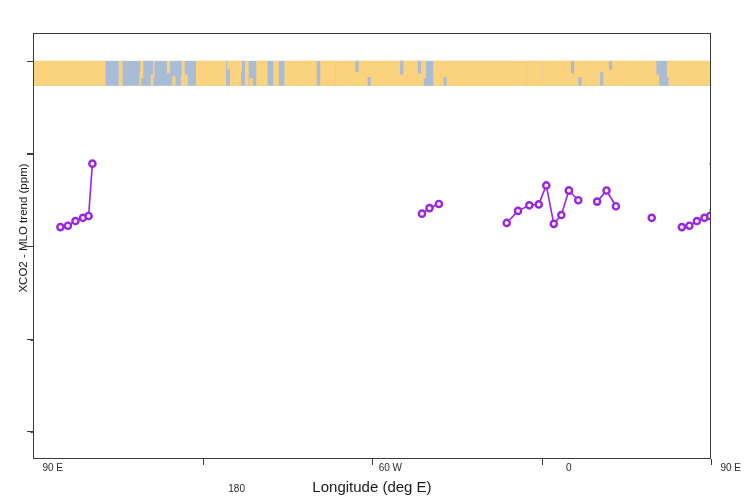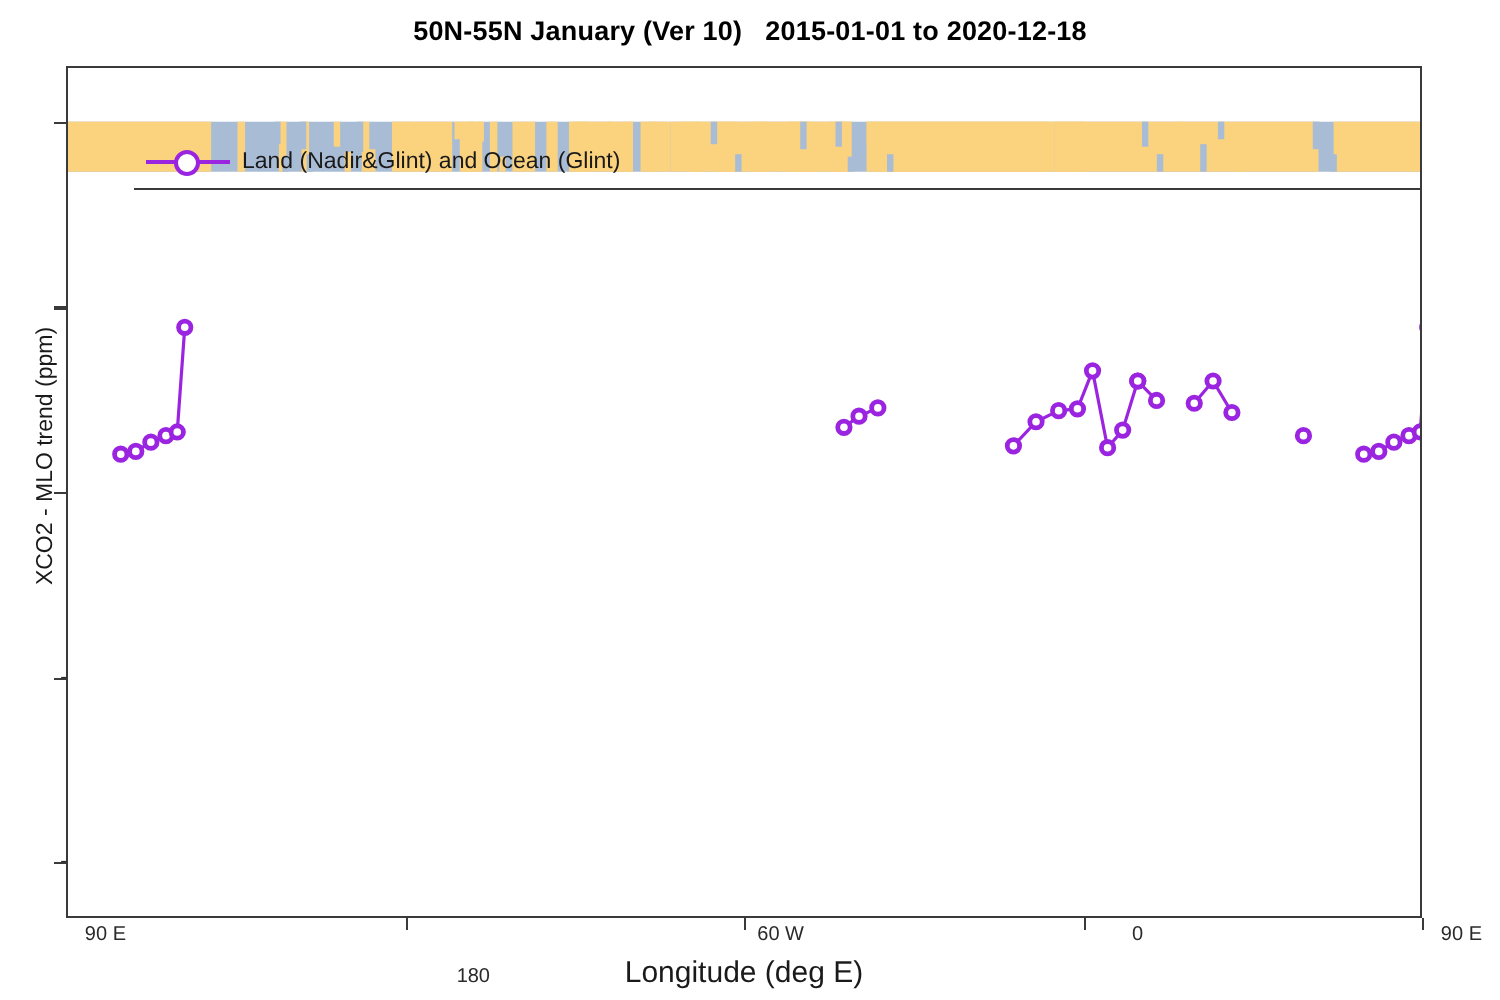--- a/index.html
+++ b/index.html
@@ -160,21 +160,20 @@
     top: 0;
     width: 678px;
     height: 426px;
   }
 </style>
 </head>
 <body>
 
 <div id="figure">
 
-  <div class="chart-title">50N-55N January (Ver 10)   2015-01-01 to 2020-12-18</div>
 
   <div class="ylabel">XCO2 - MLO trend (ppm)</div>
 
   <div class="xlabel">Longitude (deg E)</div>
 
   <div id="y-ticks">
       <div class="ytick-label" style="top: 431.217px;">-4</div>
       <div class="ytick-mark" style="top: 431.217px;"></div>
       <div class="ytick-label" style="top: 338.609px;">-2</div>
       <div class="ytick-mark" style="top: 338.609px;"></div>
@@ -298,24 +297,15 @@
           <polyline points="647.87,193.09 655.40,191.70 662.93,187.07 670.47,183.83 676.12,181.98 679.88,129.65" fill="none" stroke="#9b24e0" stroke-width="1.6" stroke-linejoin="round" stroke-linecap="round"></polyline>
           <circle cx="647.87" cy="193.09" r="3.1" fill="#ffffff" stroke="#9b24e0" stroke-width="2.4"></circle>
           <circle cx="655.40" cy="191.70" r="3.1" fill="#ffffff" stroke="#9b24e0" stroke-width="2.4"></circle>
           <circle cx="662.93" cy="187.07" r="3.1" fill="#ffffff" stroke="#9b24e0" stroke-width="2.4"></circle>
           <circle cx="670.47" cy="183.83" r="3.1" fill="#ffffff" stroke="#9b24e0" stroke-width="2.4"></circle>
           <circle cx="676.12" cy="181.98" r="3.1" fill="#ffffff" stroke="#9b24e0" stroke-width="2.4"></circle>
           <circle cx="679.88" cy="129.65" r="3.1" fill="#ffffff" stroke="#9b24e0" stroke-width="2.4"></circle>
         </g>
       </svg>
 
-    <div class="legend-box">
-      <div class="legend-entry">
-        <span class="legend-sample">
-          <span class="legend-line"></span>
-          <span class="legend-marker"></span>
-        </span>
-        <span class="legend-label">Land (Nadir&amp;Glint) and Ocean (Glint)</span>
-      </div>
-    </div>
 
   </div>
 </div>
 
 </body></html>

